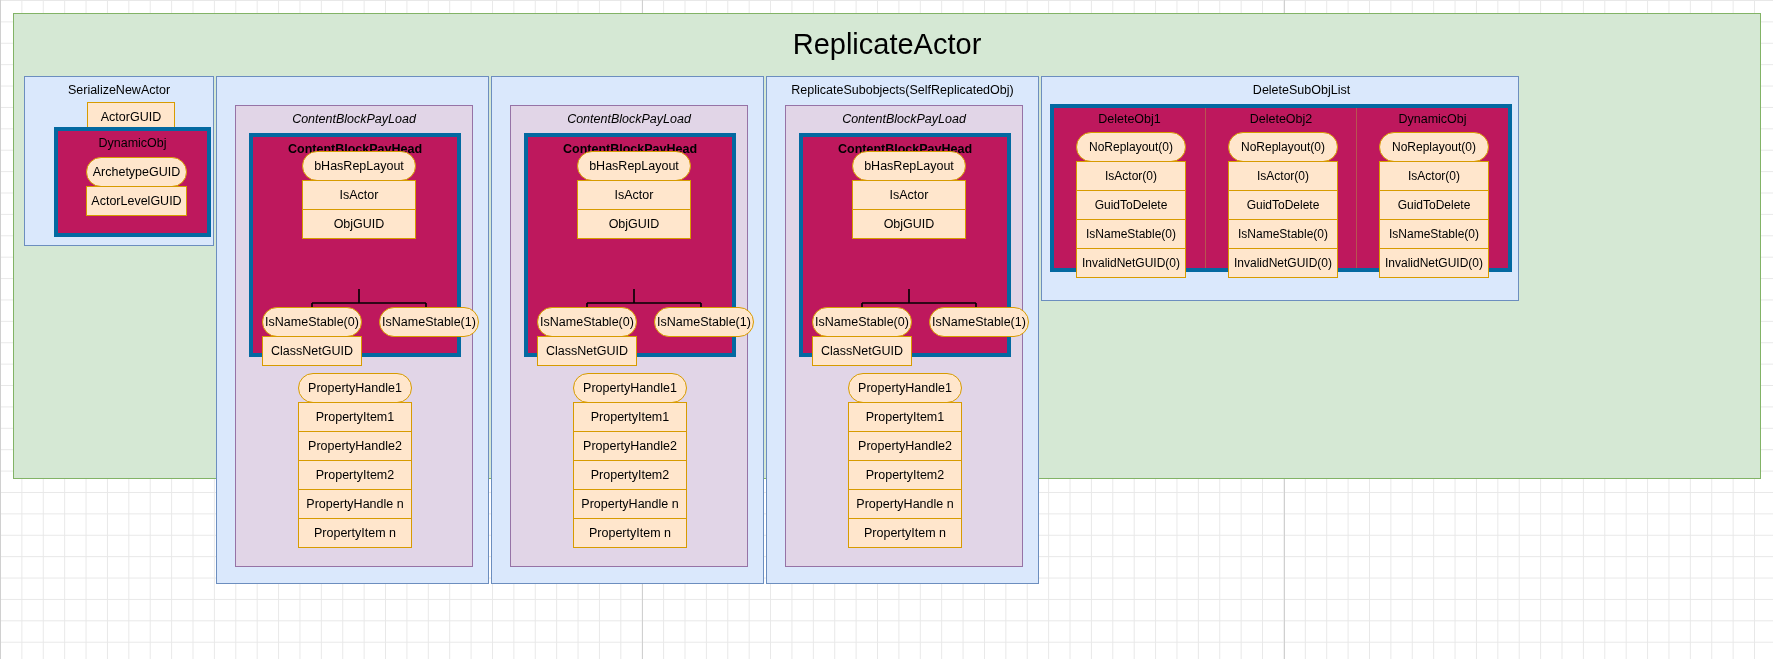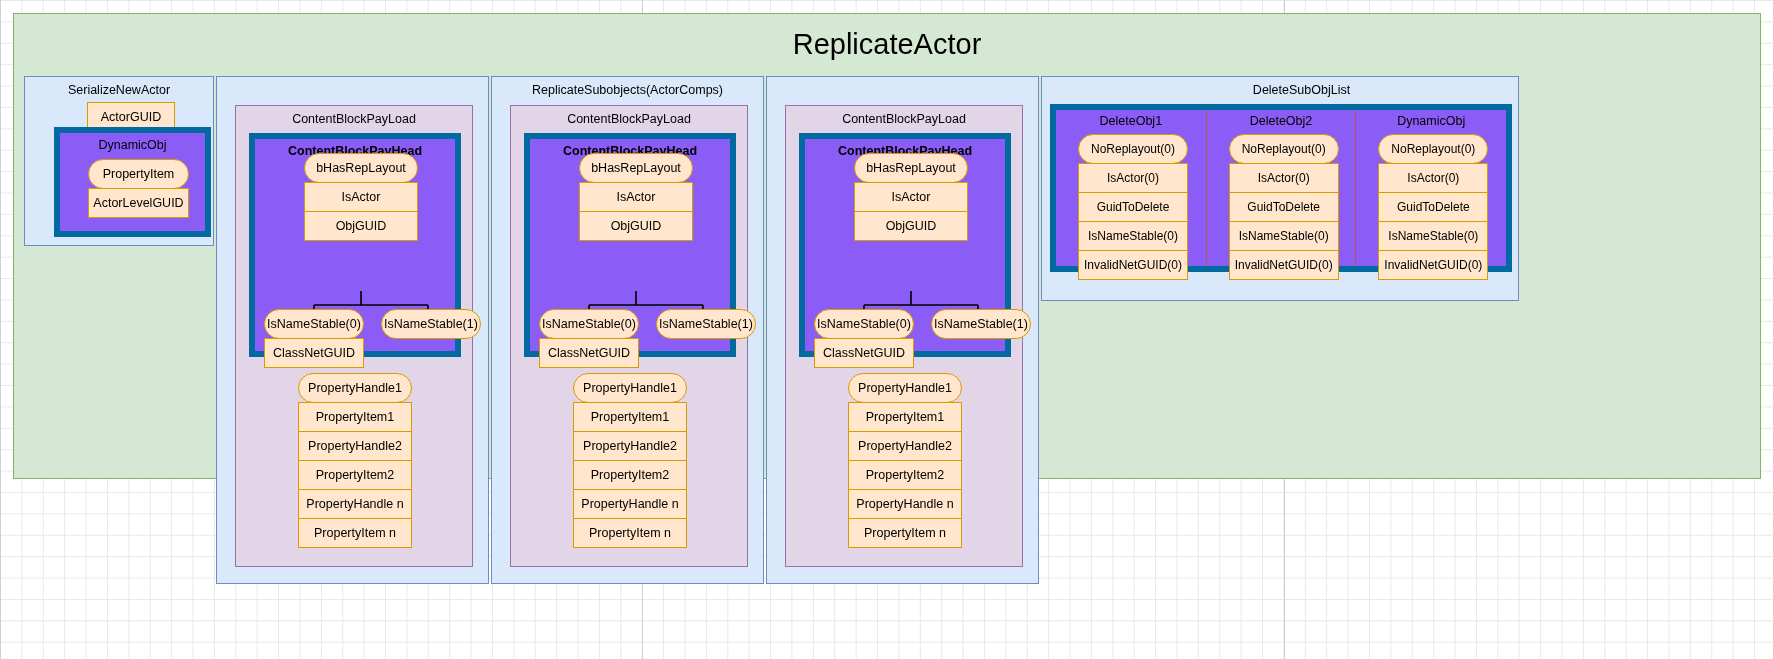--- a/index.html
+++ b/index.html
@@ -25,21 +25,21 @@
       linear-gradient(to right, #d0d0d0 1px, transparent 1px);
     background-size:642px 100%;
     z-index:0;
   }
 
   
   .box{box-sizing:border-box;position:relative;}
   .green{background:#d5e8d4;border:1px solid #82b366;}
   .blue{background:#dae8fc;border:1px solid #6c8ebf;}
   .purple{background:#e1d5e7;border:1px solid #9673a6;}
-  .pink{background:#8b5cf6;border:6px solid #0369a1;justify-content:space-between;}
+  .pink{background:#be185d;border:4px solid #0369a1;justify-content:space-between;}
   .orange{background:#ffe6cc;border:1px solid #d79b00;}
 
   .title{
     text-align:center;
     color:#000;
     font-size:12.5px;
     line-height:1;
     padding-top:7px;
     white-space:nowrap;
   }
@@ -89,21 +89,21 @@
     margin-top:-1px;
   }
   .cell:first-child{margin-top:0;border-radius:15px;}
 
   
   .rep-col{width:273px;height:508px;}
   .rep-col > .title{font-size:12.5px;padding-top:7px;}
   .payload{
     position:absolute;left:18px;top:28px;width:238px;height:462px;
   }
-  .payload > .title{font-size:12.5px;padding-top:7px;}
+  .payload > .title{font-size:12.5px;padding-top:7px;font-style:italic;}
   .payhead{
     position:absolute;left:13px;top:27px;width:212px;height:224px;
   }
   .payhead > .title{font-size:12.5px;padding-top:6px;font-weight:bold;}
   .head-stack{
     position:absolute;left:49px;top:14px;width:114px;
   }
   .ins-left{
     position:absolute;left:9px;top:170px;width:100px;
   }
@@ -153,21 +153,21 @@
   <div id="root-title" class="title">ReplicateActor</div>
 
   <div class="cols">
 
     <div id="col-serialize" class="col box blue">
       <div class="title">SerializeNewActor</div>
       <div id="serialize-actorguid" class="box orange">ActorGUID</div>
       <div id="dynamicobj" class="box pink">
         <div class="title">DynamicObj</div>
         <div id="dyn-list">
-          <div class="cell box orange">PropertyItem</div>
+          <div class="cell box orange">ArchetypeGUID</div>
           <div class="cell box orange">ActorLevelGUID</div>
         </div>
       </div>
     </div>
 
     <div class="col rep-col box blue">
       <div class="payload box purple">
         <div class="title">ContentBlockPayLoad</div>
         <div class="payhead box pink">
           <div class="title">ContentBlockPayHead</div>
@@ -194,21 +194,20 @@
           <div class="cell box orange">PropertyItem1</div>
           <div class="cell box orange">PropertyHandle2</div>
           <div class="cell box orange">PropertyItem2</div>
           <div class="cell box orange">PropertyHandle n</div>
           <div class="cell box orange">PropertyItem n</div>
         </div>
       </div>
     </div>
 
     <div class="col rep-col box blue">
-      <div class="title">ReplicateSubobjects(ActorComps)</div>
       <div class="payload box purple">
         <div class="title">ContentBlockPayLoad</div>
         <div class="payhead box pink">
           <div class="title">ContentBlockPayHead</div>
           <div class="head-stack">
             <div class="cell box orange">bHasRepLayout</div>
             <div class="cell box orange">IsActor</div>
             <div class="cell box orange">ObjGUID</div>
           </div>
           <svg class="arrow-svg" viewBox="0 0 212 224">
@@ -229,20 +228,21 @@
           <div class="cell box orange">PropertyItem1</div>
           <div class="cell box orange">PropertyHandle2</div>
           <div class="cell box orange">PropertyItem2</div>
           <div class="cell box orange">PropertyHandle n</div>
           <div class="cell box orange">PropertyItem n</div>
         </div>
       </div>
     </div>
 
     <div class="col rep-col box blue">
+      <div class="title">ReplicateSubobjects(SelfReplicatedObj)</div>
       <div class="payload box purple">
         <div class="title">ContentBlockPayLoad</div>
         <div class="payhead box pink">
           <div class="title">ContentBlockPayHead</div>
           <div class="head-stack">
             <div class="cell box orange">bHasRepLayout</div>
             <div class="cell box orange">IsActor</div>
             <div class="cell box orange">ObjGUID</div>
           </div>
           <svg class="arrow-svg" viewBox="0 0 212 224">

